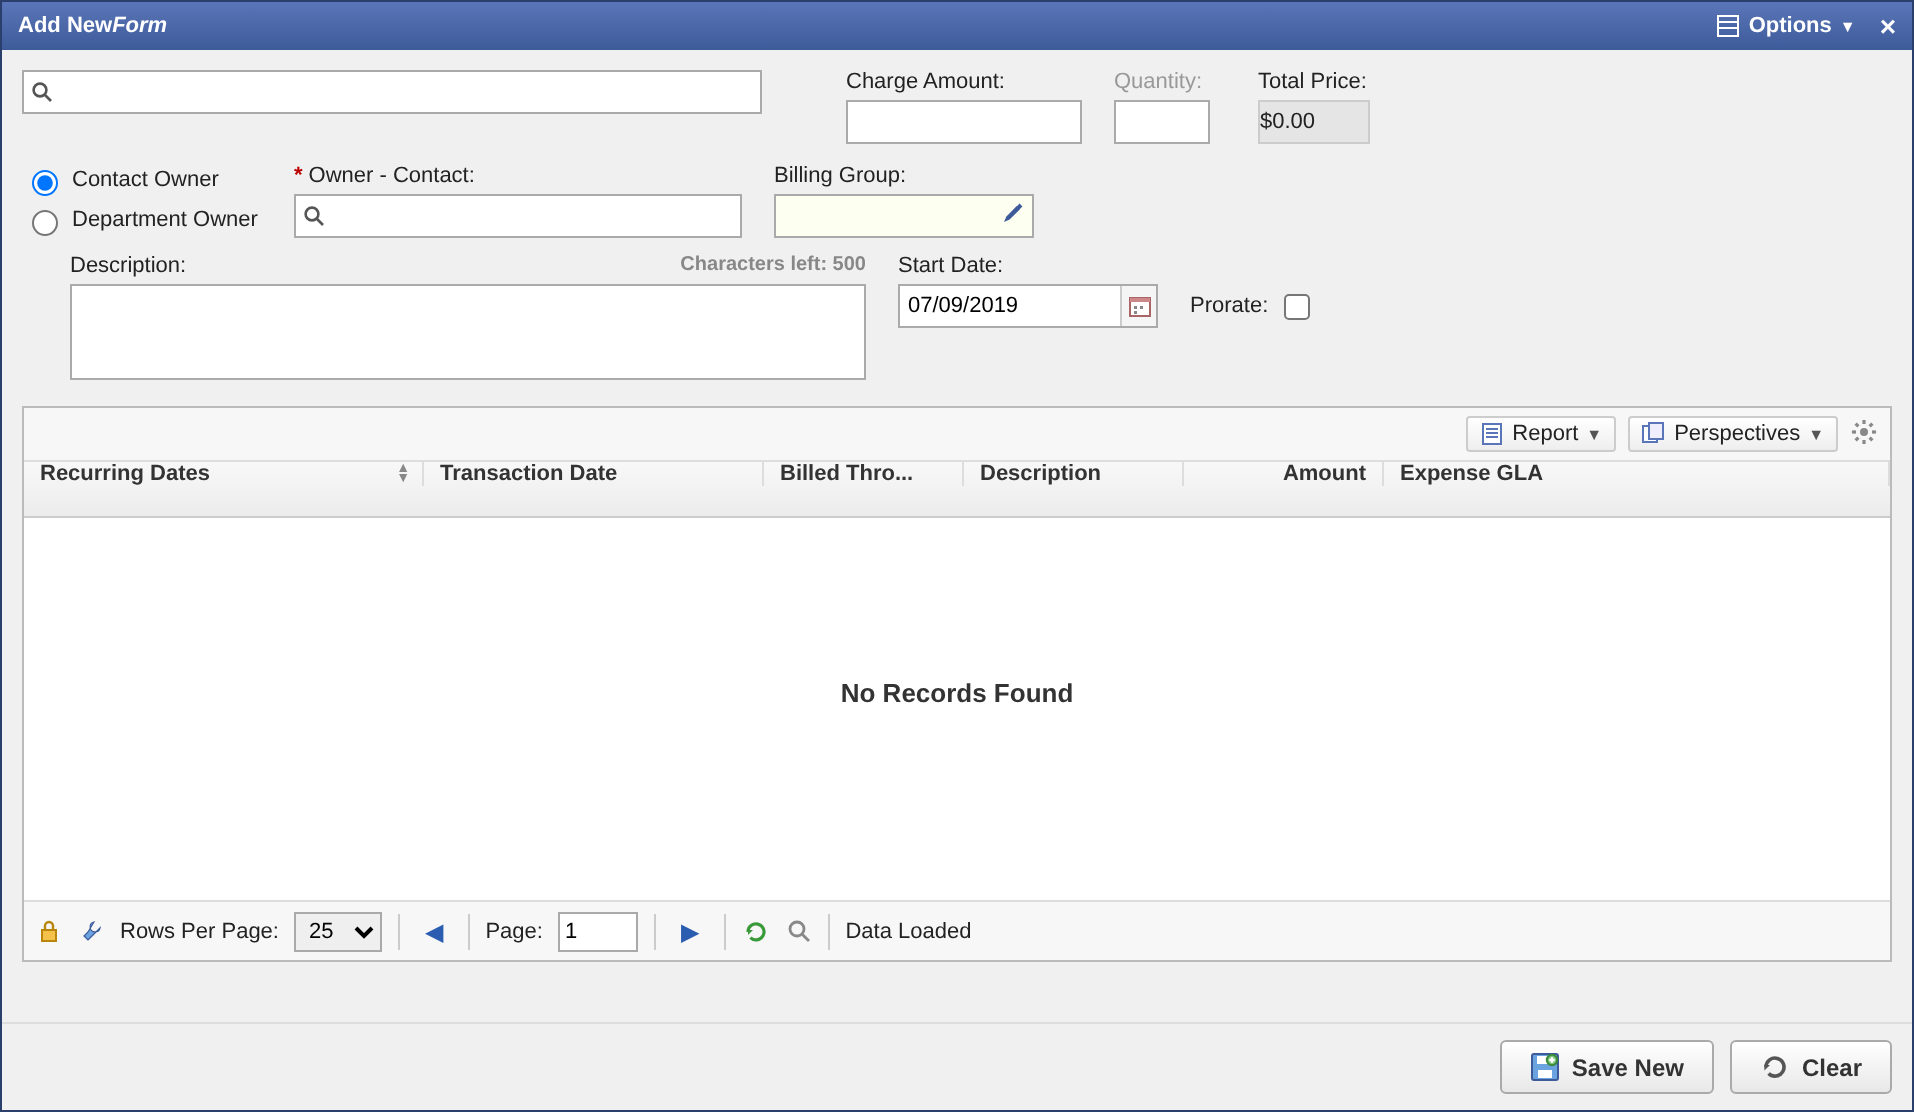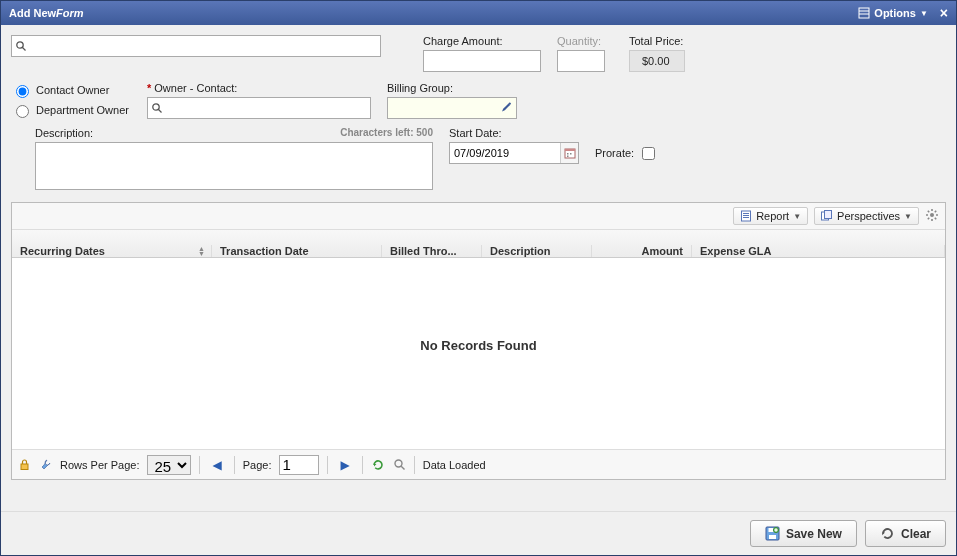--- a/index.html
+++ b/index.html
@@ -50,21 +50,21 @@
     gap: 16px;
     margin-bottom: 10px;
   }
   .field { display: flex; flex-direction: column; }
   .field-label { margin-bottom: 3px; }
   .req { color: #b00; font-weight: bold; margin-right: 3px; }
   input[type=text], .inputlike {
     border: 1px solid #aaa;
     background: #fff;
     height: 22px;
-    padding: 2px 12px;
+    padding: 2px 0;
     font-size: 11px;
   }
   .disabled-input {
     background: #e5e5e5;
     border: 1px solid #ccc;
   }
   .search-input {
     padding-left: 20px;
   }
   .search-wrap { position: relative; }
@@ -170,21 +170,21 @@
     border-radius: 2px;
     font-size: 11px;
   }
   .toolbar-btn .tri { font-size: 8px; color: #555; }
   .gear { cursor: pointer; color: #777; }
   .grid-header {
     display: flex;
     background: linear-gradient(#f8f8f8,#ececec);
     border-bottom: 1px solid #ccc;
     height: 28px;
-    align-items: flex-end;
+    align-items: flex-start;
   }
   .gh {
     border-right: 1px solid #ddd;
     display: flex;
     align-items: center;
     padding: 0 8px;
     font-weight: bold;
     color: #333;
     position: relative;
   }
@@ -220,21 +220,21 @@
     align-items: center;
     gap: 8px;
     padding: 4px 6px;
     border-top: 1px solid #ddd;
     background: #f7f7f7;
     height: 30px;
   }
   .grid-footer .ico { cursor: pointer; display:flex; align-items:center; }
   .grid-footer select, .grid-footer input {
     border: 1px solid #aaa;
-    font-size: 15px;
+    font-size: 11px;
     height: 20px;
     padding: 1px 2px;
   }
   .grid-footer .nav-arrow { color: #2a5db0; font-size: 12px; cursor: pointer; padding: 0 4px; }
   .grid-footer .sep { width: 1px; height: 18px; background: #ccc; }
   .bottom-bar {
     margin-top: auto;
     padding: 8px 10px;
     display: flex;
     justify-content: flex-end;

